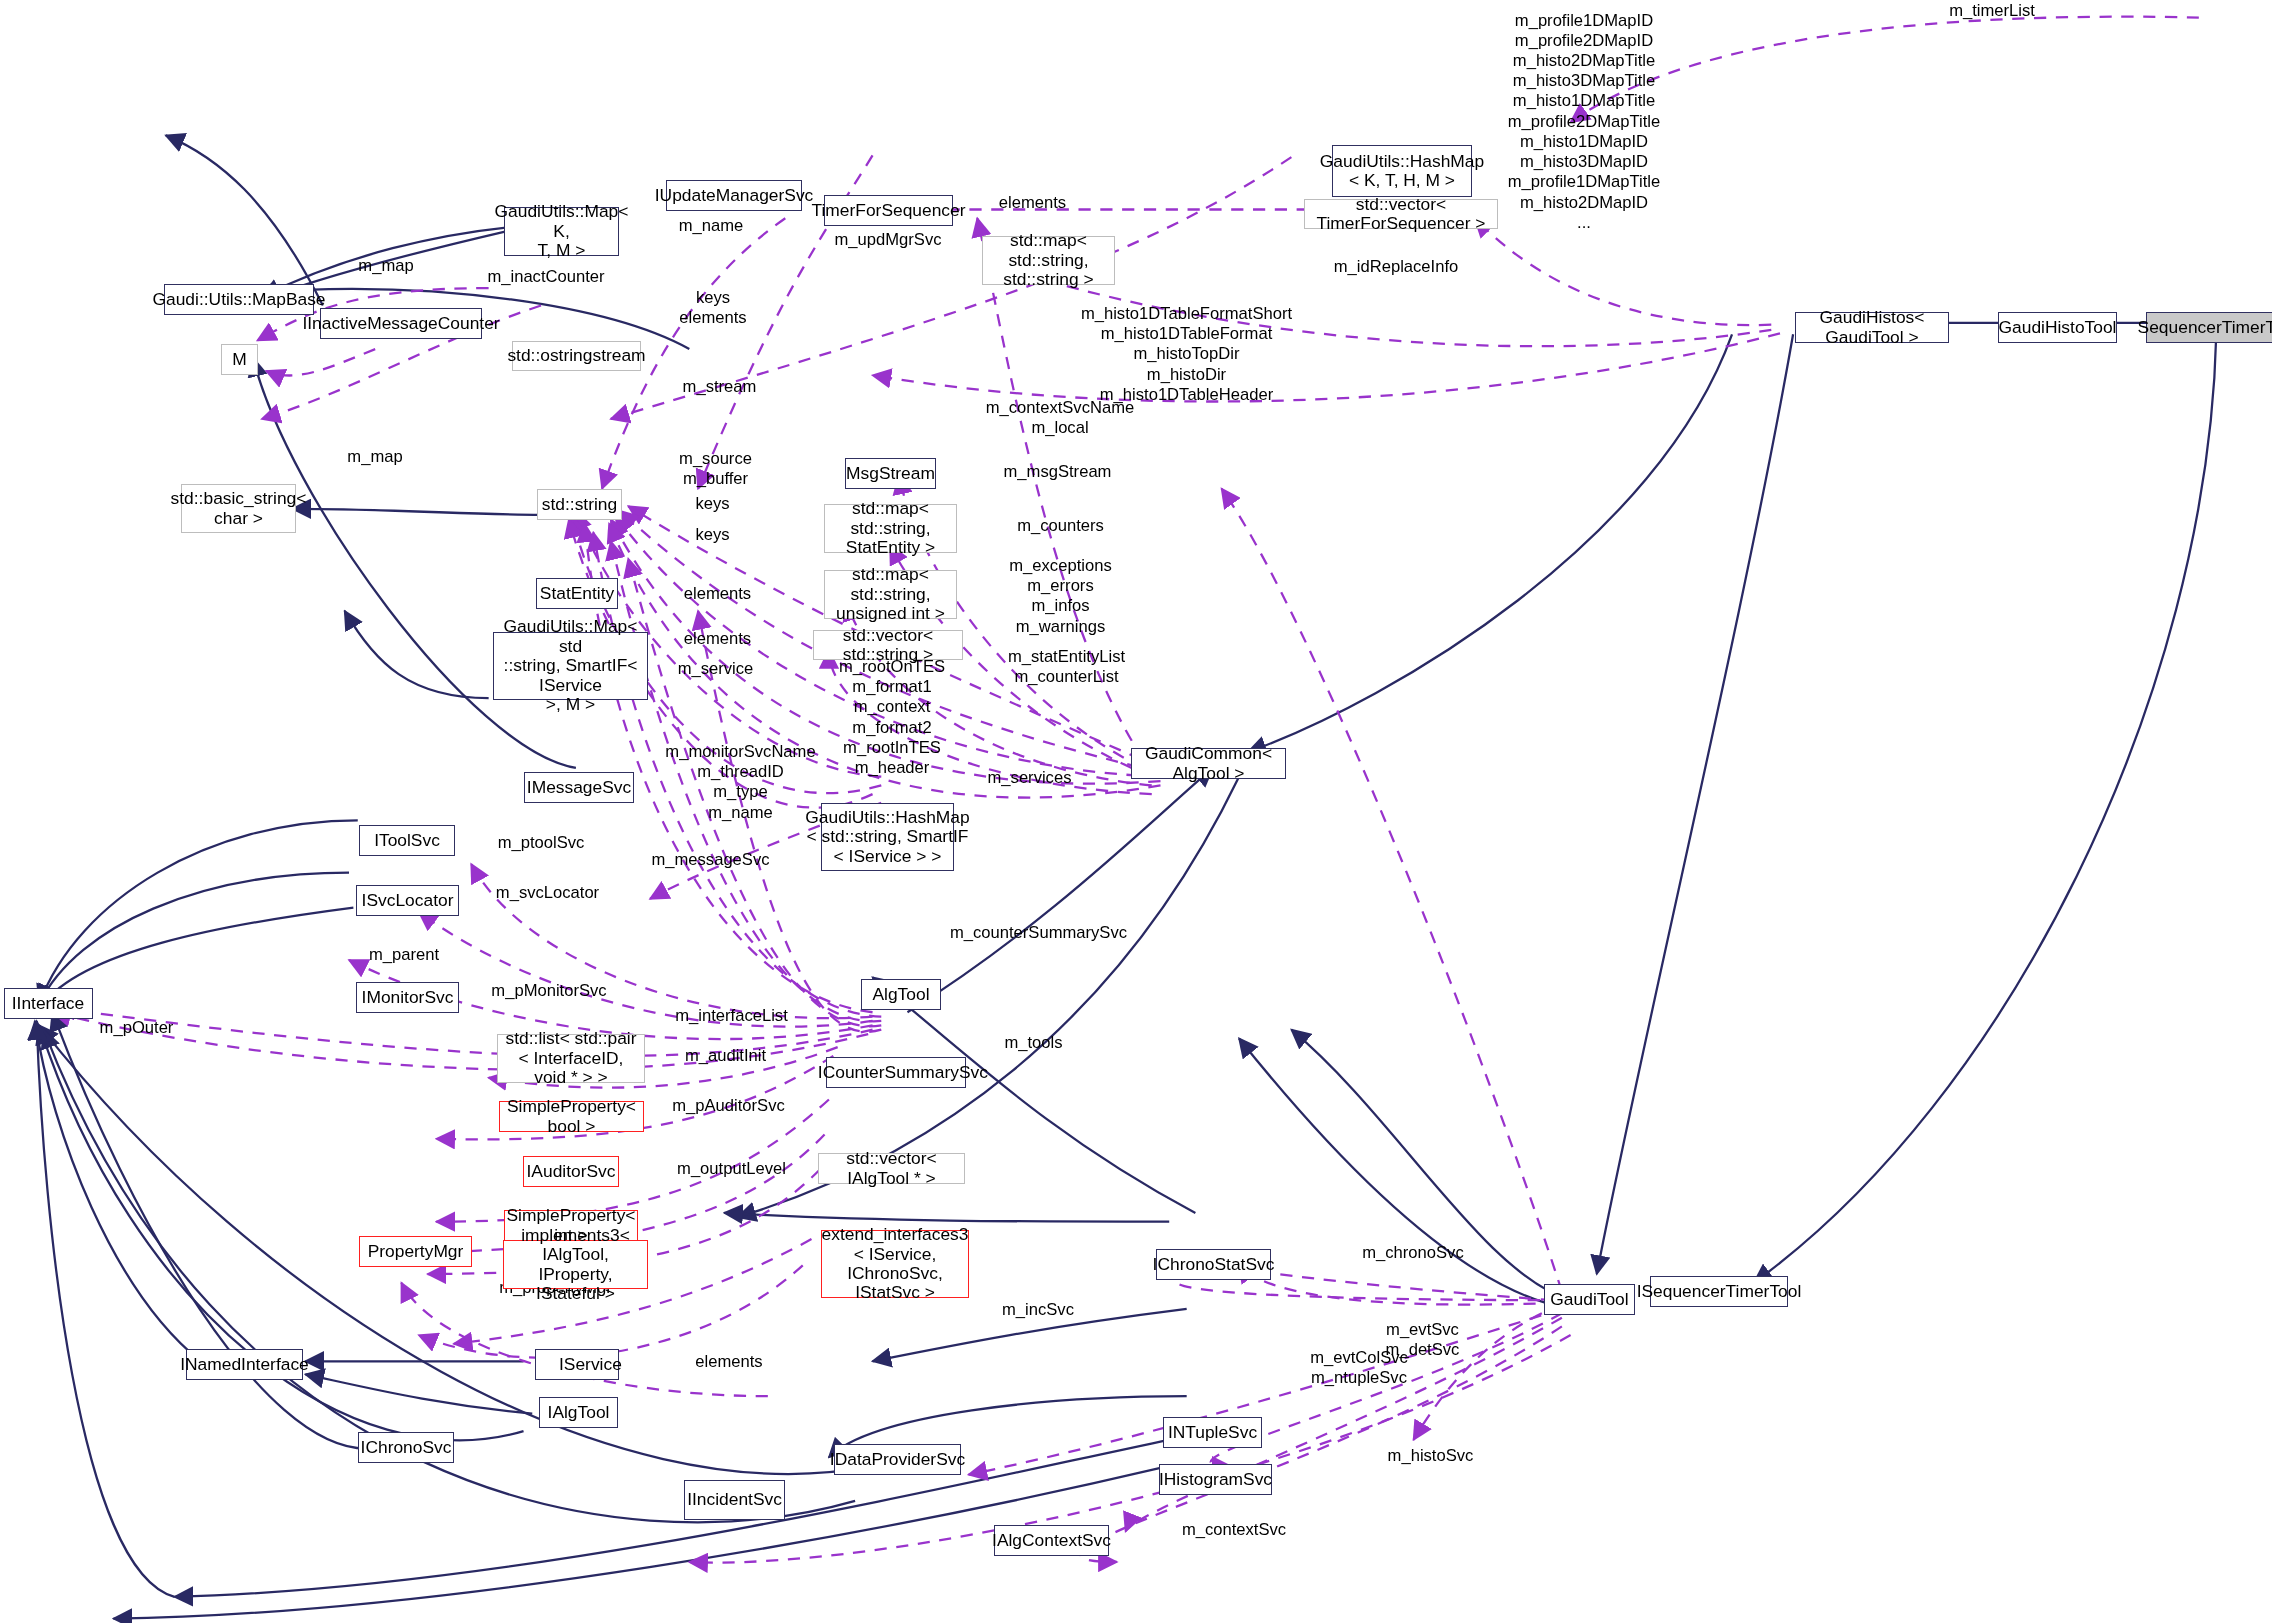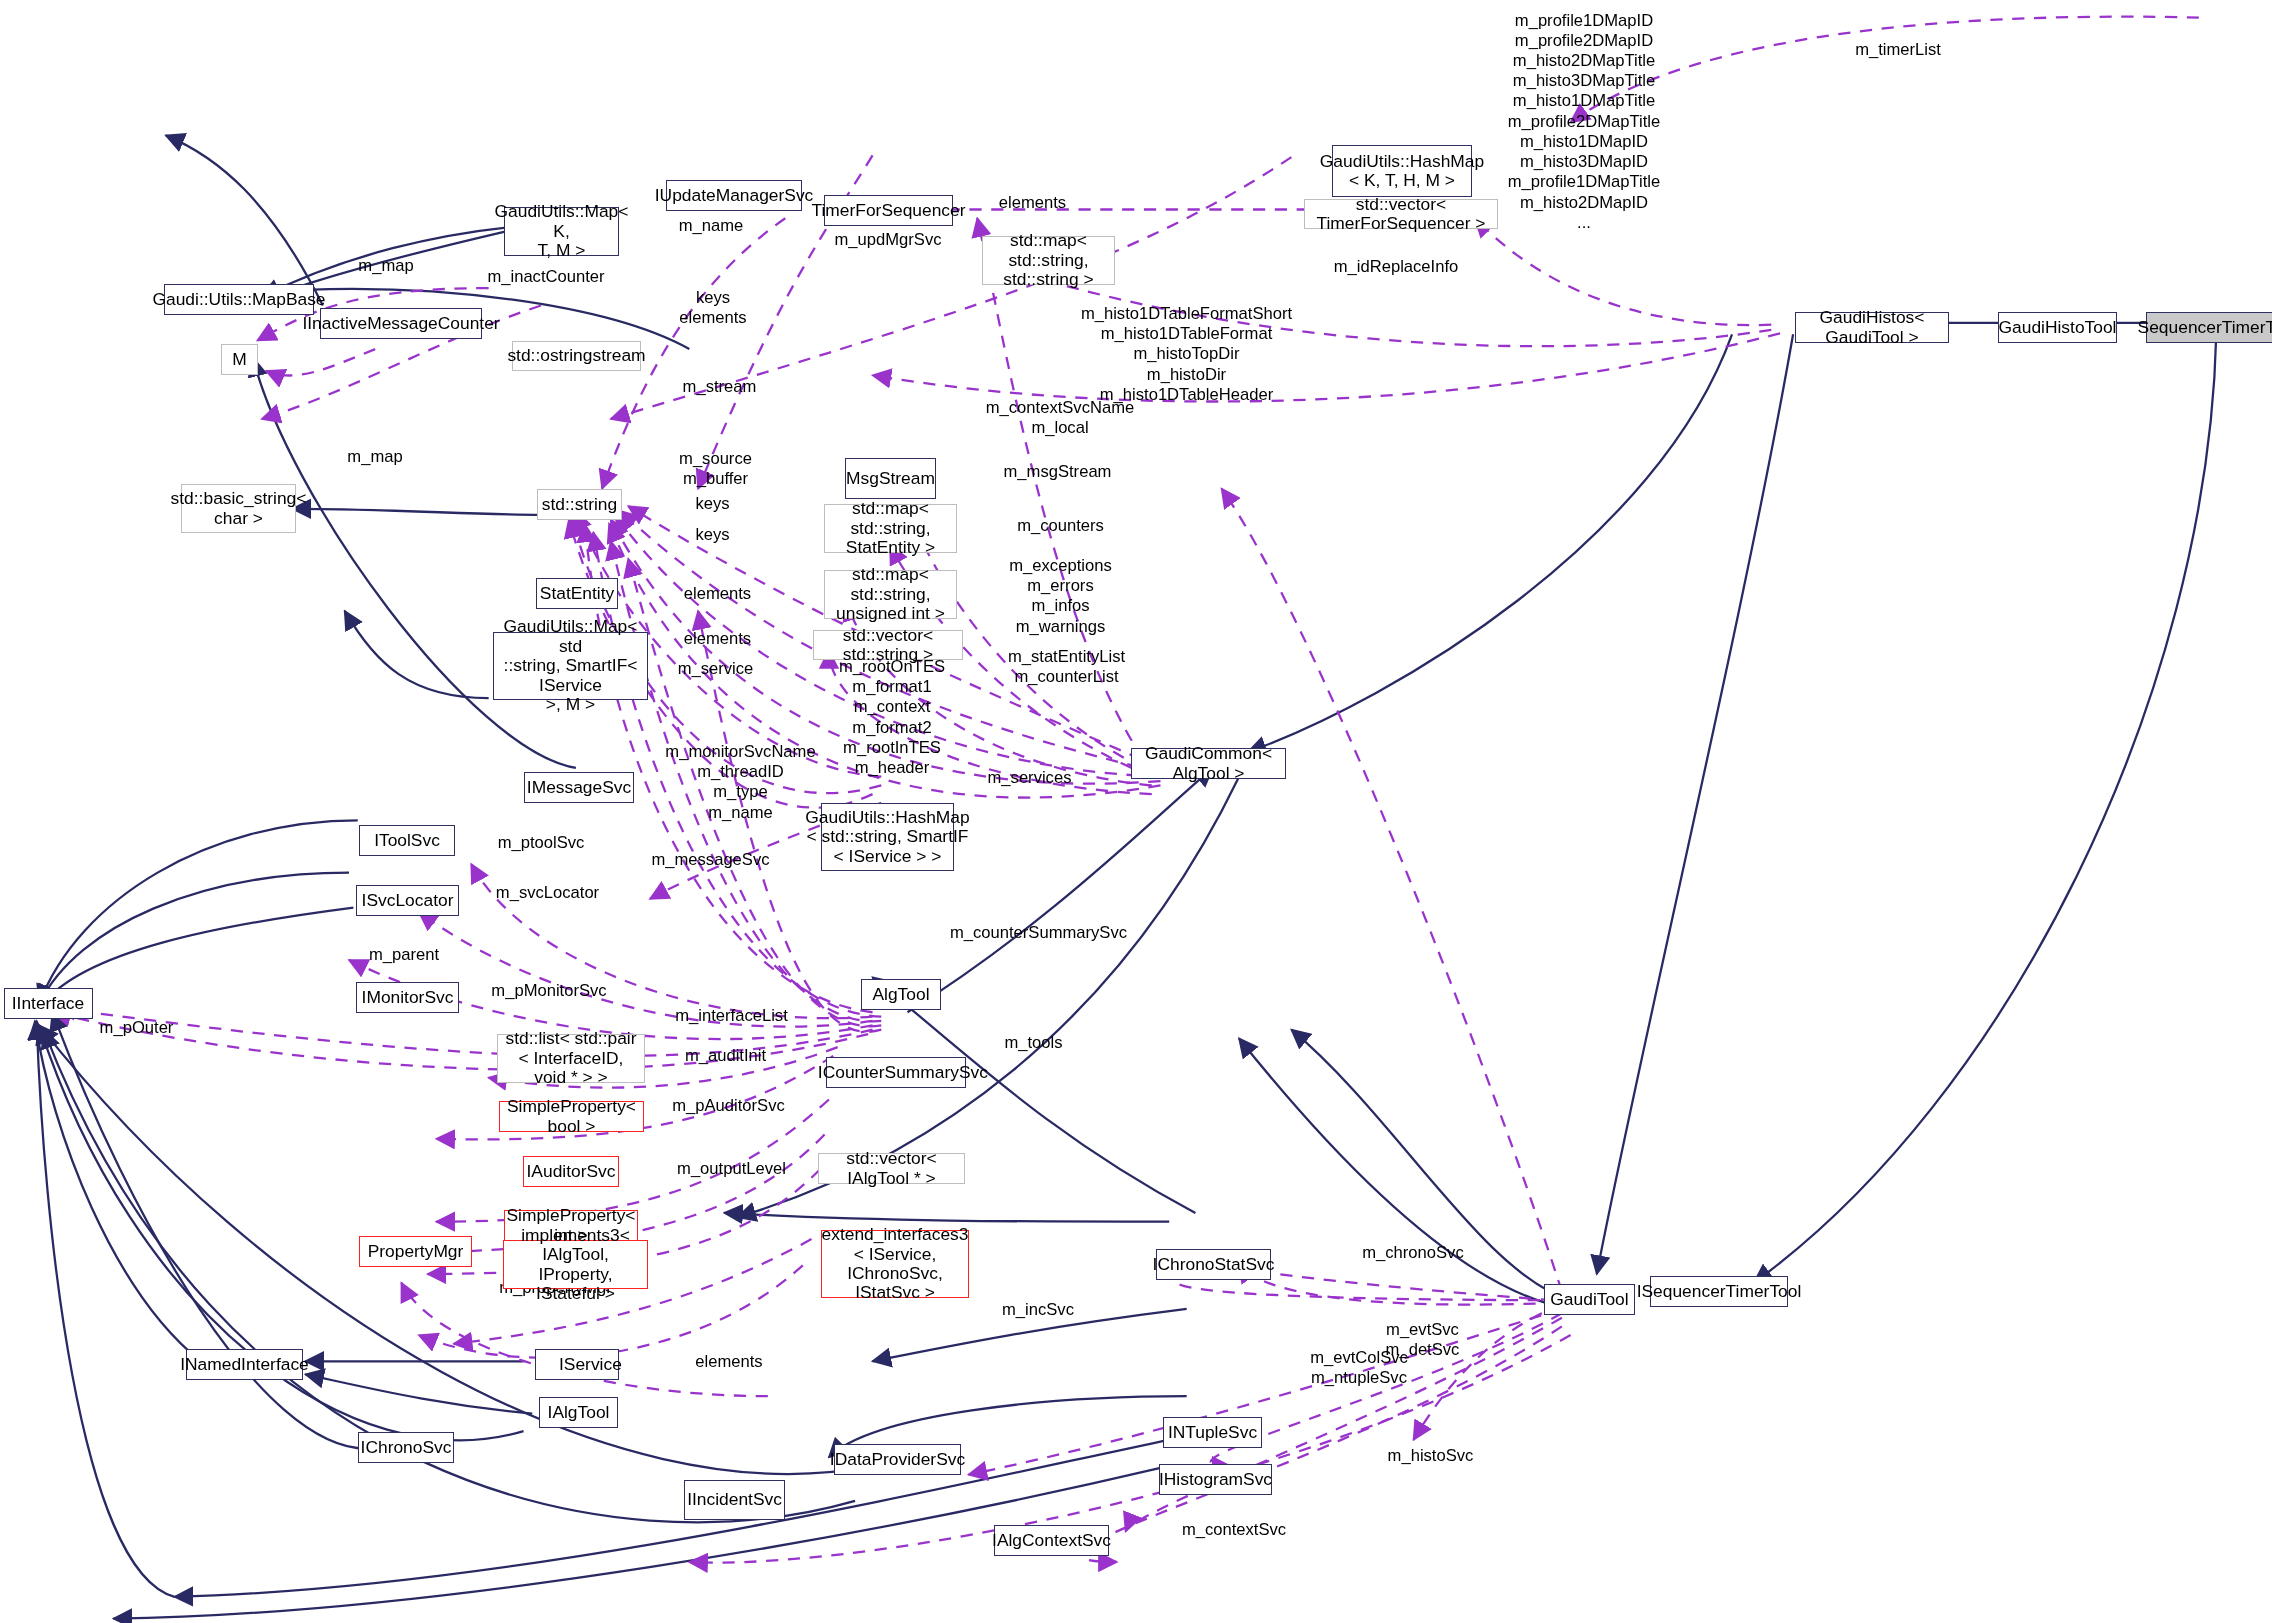--- a/index.html
+++ b/index.html
@@ -172,21 +172,21 @@
 std::string &gt;</span></div>
 
   <div class="node solid" style="left:164px;  top:284px; width:150px; height:31px;"><span>Gaudi::Utils::MapBase</span></div>
   <div class="node solid" style="left:320px;  top:308px; width:162px; height:31px;"><span>IInactiveMessageCounter</span></div>
   <div class="node light" style="left:221px;  top:344px; width:37px;  height:31px;"><span>M</span></div>
   <div class="node light" style="left:512px;  top:341px; width:129px; height:30px;"><span>std::ostringstream</span></div>
 
   <div class="node light" style="left:181px;  top:484px; width:115px; height:49px;"><span>std::basic_string&lt;
 char &gt;</span></div>
   <div class="node light" style="left:537px;  top:489px; width:85px;  height:31px;"><span>std::string</span></div>
-  <div class="node solid" style="left:845px;  top:458px; width:91px; height:41px;"><span>MsgStream</span></div>
+  <div class="node solid" style="left:845px;  top:458px; width:91px; height:31px;"><span>MsgStream</span></div>
   <div class="node light" style="left:824px;  top:504px; width:133px; height:49px;"><span>std::map&lt; std::string,
 StatEntity &gt;</span></div>
   <div class="node solid" style="left:536px;  top:578px; width:82px;  height:31px;"><span>StatEntity</span></div>
   <div class="node light" style="left:824px;  top:570px; width:133px; height:49px;"><span>std::map&lt; std::string,
 unsigned int &gt;</span></div>
   <div class="node light" style="left:813px;  top:630px; width:150px; height:30px;"><span>std::vector&lt; std::string &gt;</span></div>
   <div class="node solid" style="left:493px;  top:632px; width:155px; height:68px;"><span>GaudiUtils::Map&lt; std
 ::string, SmartIF&lt; IService
 &gt;, M &gt;</span></div>
 
@@ -221,21 +221,21 @@
   <div class="node solid" style="left:186px;  top:1349px; width:117px; height:31px;"><span>INamedInterface</span></div>
   <div class="node solid" style="left:535px;  top:1349px; width:84px;  height:31px;padding-left:32px;"><span>IService</span></div>
   <div class="node solid" style="left:539px;  top:1397px; width:79px;  height:31px;"><span>IAlgTool</span></div>
   <div class="node solid" style="left:358px;  top:1432px; width:96px; height:31px;"><span>IChronoSvc</span></div>
   <div class="node solid" style="left:1163px; top:1417px; width:99px; height:31px;"><span>INTupleSvc</span></div>
   <div class="node solid" style="left:834px;  top:1444px; width:127px; height:31px;"><span>IDataProviderSvc</span></div>
   <div class="node solid" style="left:1159px; top:1464px; width:113px; height:31px;"><span>IHistogramSvc</span></div>
   <div class="node solid" style="left:684px;  top:1480px; width:101px; height:40px;"><span>IIncidentSvc</span></div>
   <div class="node solid" style="left:994px; top:1525px; width:115px; height:31px;"><span>IAlgContextSvc</span></div>
 
-  <div class="elabel" style="left:1815px; top:0.9px;  width:166px;margin-top:39px;">m_timerList</div>
+  <div class="elabel" style="left:1909px; top:0.9px;  width:166px;">m_timerList</div>
   <div class="elabel" style="left:1490px; top:10.5px; width:188px;">m_profile1DMapID
 m_profile2DMapID
 m_histo2DMapTitle
 m_histo3DMapTitle
 m_histo1DMapTitle
 m_profile2DMapTitle
 m_histo1DMapID
 m_histo3DMapID
 m_profile1DMapTitle
 m_histo2DMapID

